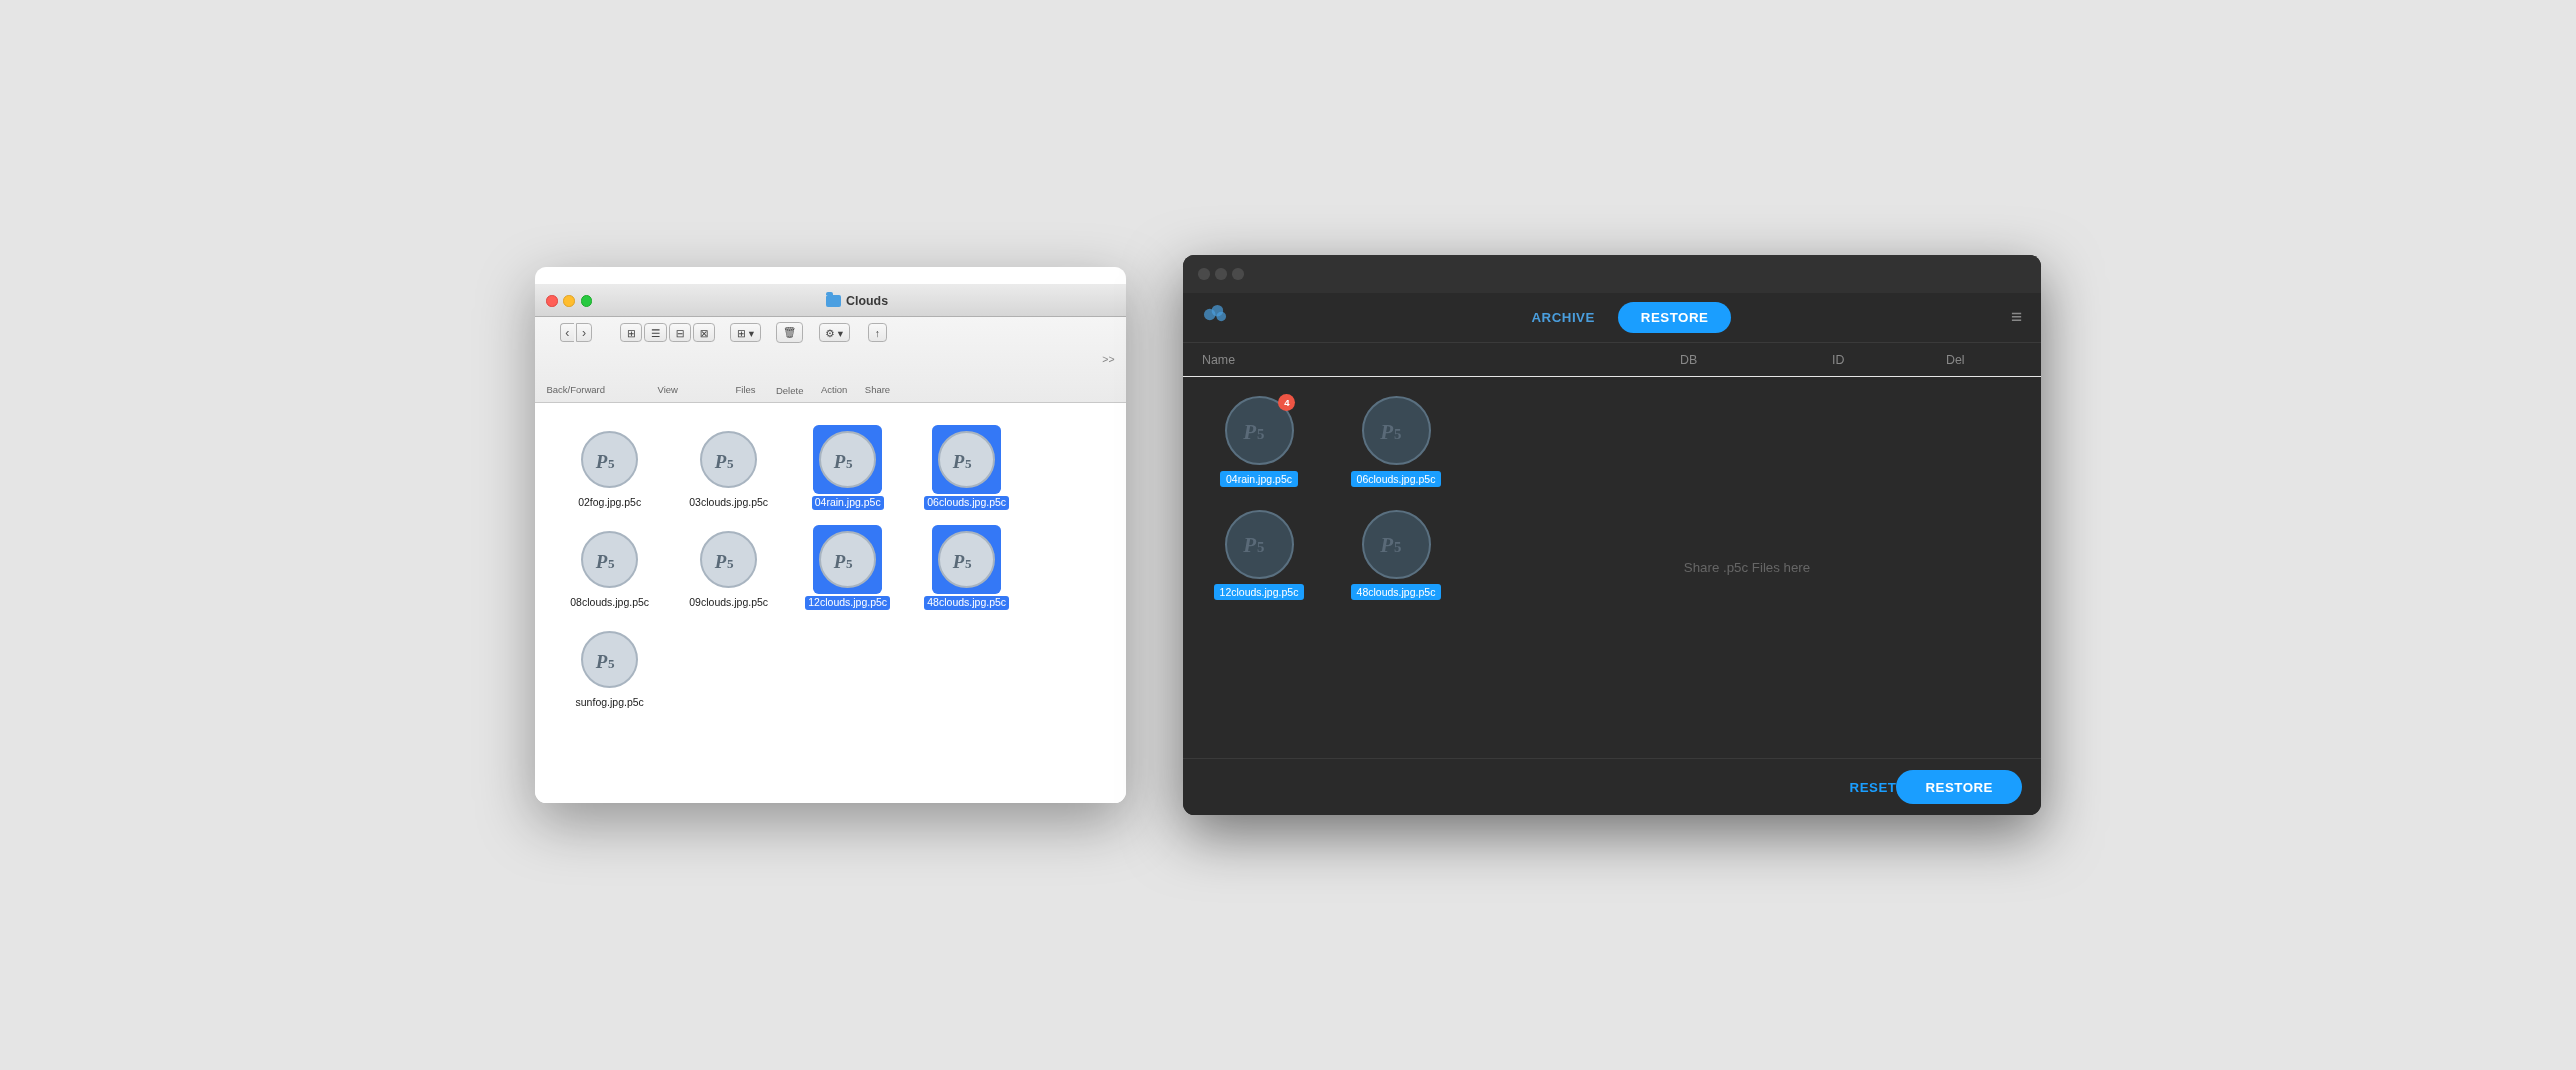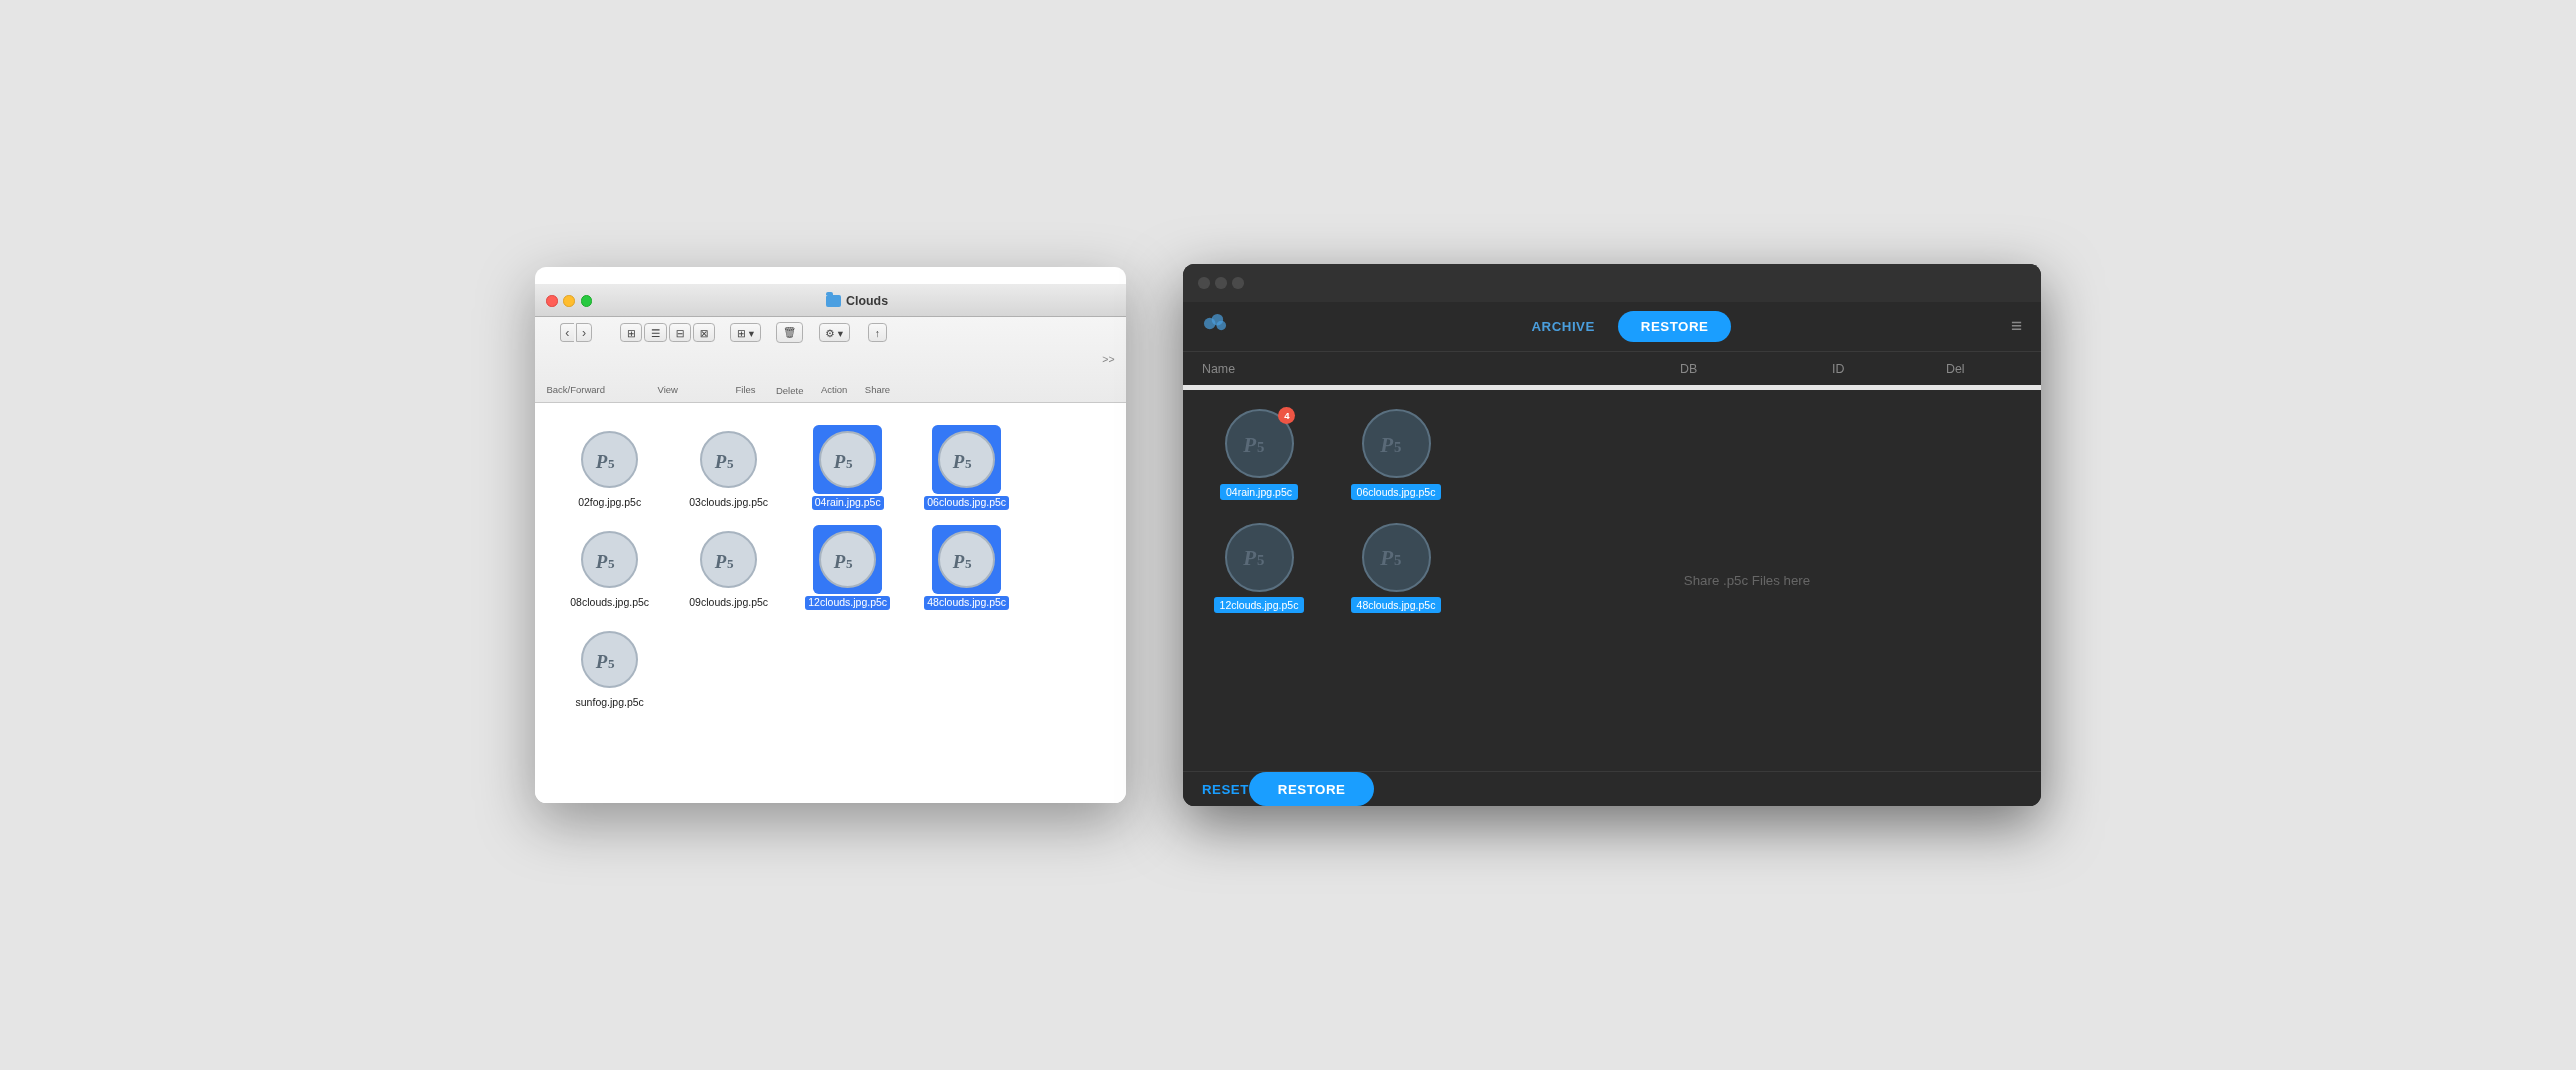--- a/index.html
+++ b/index.html
@@ -308,21 +308,21 @@
       margin-left: auto;
       color: #888;
       font-size: 19px;
       cursor: pointer;
     }
 
     .app-table-header {
       display: grid;
       grid-template-columns: 1fr 152px 114px 76px;
       padding: 9.5px 19px;
-      border-bottom: 5px solid #e5e5e5;
+      border-bottom: 1px solid #e5e5e5;
     }
 
     .col-header {
       font-size: 12.4px;
       color: #888;
       font-weight: 400;
     }
 
     .app-content {
       flex: 1;
@@ -389,24 +389,24 @@
       align-items: center;
       justify-content: center;
       font-size: 9.5px;
       font-weight: bold;
       color: #fff;
     }
 
     .app-footer {
       background: #2a2a2a;
       border-top: 1px solid #3a3a3a;
-      padding: 0 19px;
-      display: flex;
-      align-items: center;
-      justify-content: flex-start;
+      padding: 11px 19px;
+      display: flex;
+      align-items: center;
+      justify-content: flex-end;
     }
 
     .reset-btn {
       color: #1a9eff;
       font-size: 13.3px;
       font-weight: 600;
       cursor: pointer;
       background: none;
       border: none;
       letter-spacing: 0.5px;

